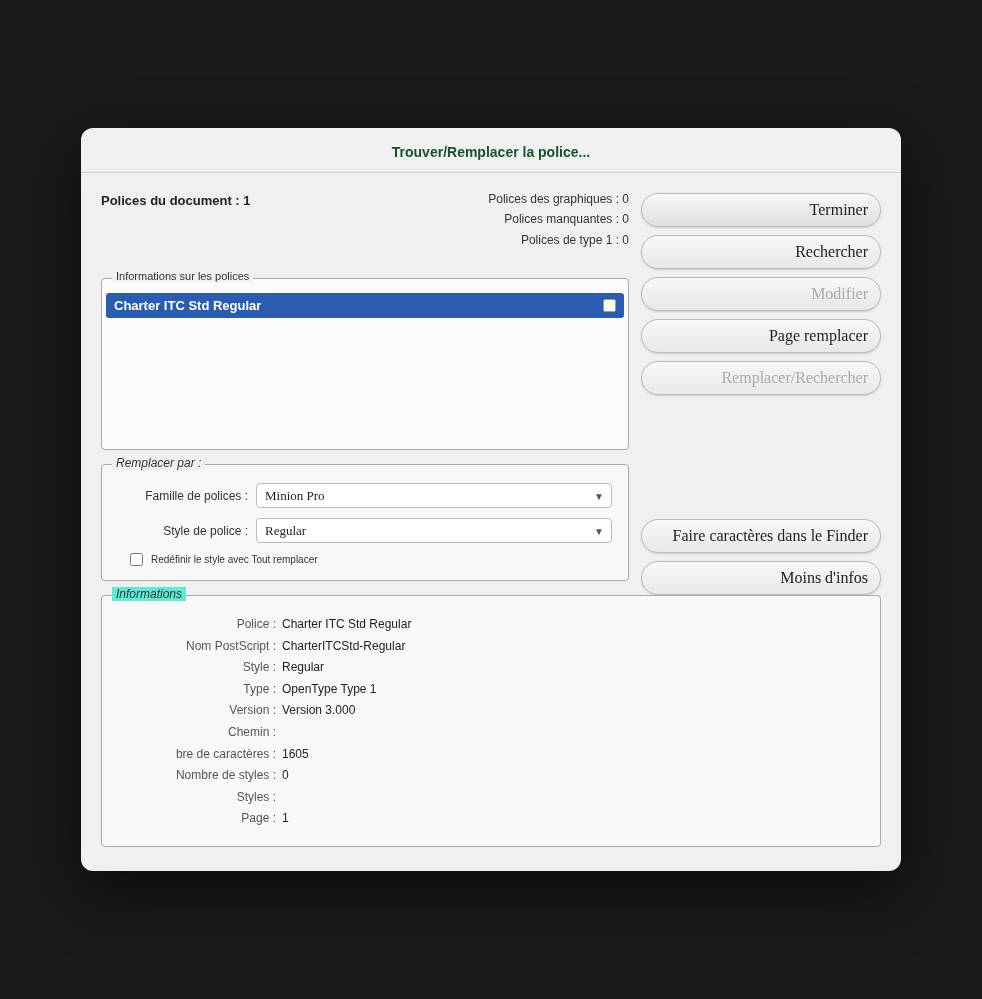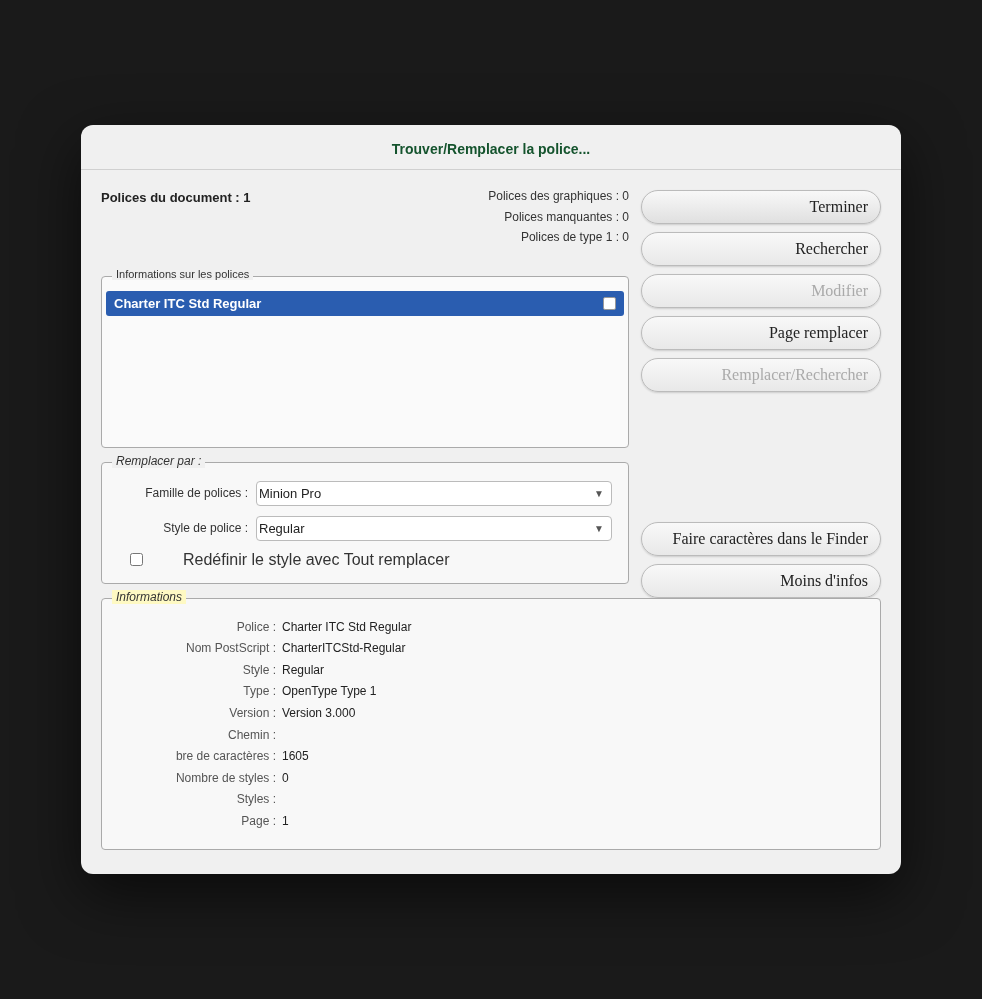--- a/index.html
+++ b/index.html
@@ -134,28 +134,29 @@
       color: #333;
       min-width: 130px;
       text-align: right;
     }
     .form-select-wrapper {
       flex: 1;
       position: relative;
     }
     .form-select {
       width: 100%;
-      padding: 4px 28px 4px 2px;
+      padding: 4px 28px 4px 8px;
       font-size: 13px;
       border: 1px solid #bbb;
       border-radius: 4px;
       background: white;
       appearance: none;
       cursor: pointer;
       color: #222;
+      font-family: Liberation Serif, serif;
     }
     .select-arrow {
       position: absolute;
       right: 8px;
       top: 50%;
       transform: translateY(-50%);
       pointer-events: none;
       font-size: 10px;
       color: #555;
     }
@@ -164,23 +165,22 @@
       align-items: center;
       gap: 8px;
       margin-top: 4px;
       padding-left: 12px;
     }
     .checkbox-row input[type="checkbox"] {
       width: 13px;
       height: 13px;
     }
     .checkbox-row label {
-      font-size: 16px;
-      color: #333;
-      margin-left: 32px;
+      font-size: 10px;
+      color: #333;
     }
     .mac-button {
       display: block;
       width: 100%;
       padding: 7px 12px;
       font-size: 16px;
       border: 1px solid #bbb;
       border-radius: 20px;
       background: linear-gradient(to bottom, #f8f8f8, #e8e8e8);
       cursor: pointer;
@@ -202,21 +202,21 @@
       border-radius: 4px;
       background: #f8f8f8;
       position: relative;
       padding: 18px 20px 16px;
       margin: 0 20px;
     }
     .info-section-label {
       position: absolute;
       top: -9px;
       left: 10px;
-      background: #fef9c3;
+      background: #5eead4;
       padding: 0 4px;
       font-size: 12px;
       color: #333;
       font-style: italic;
     }
     .info-table {
       font-size: 12px;
       color: #333;
       line-height: 1.8;
     }

